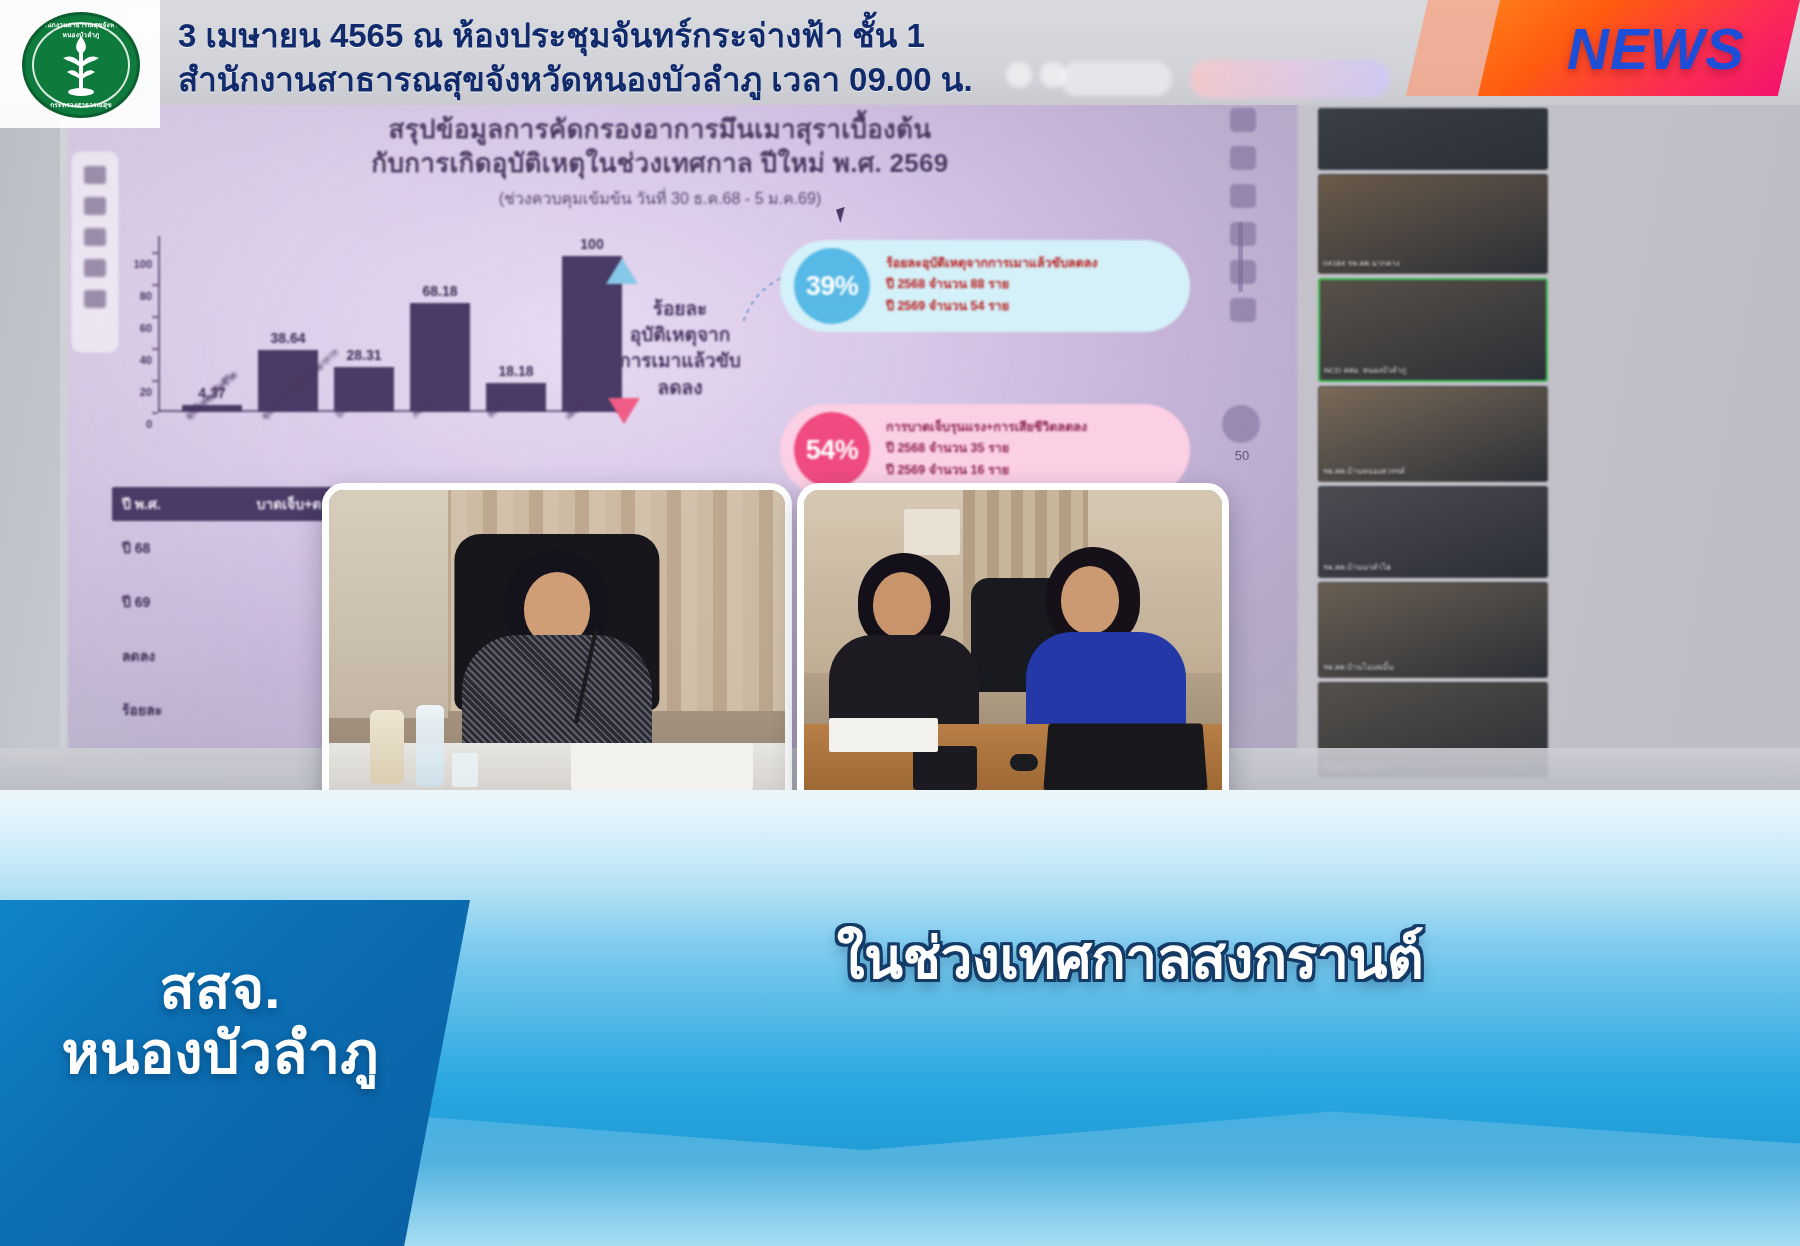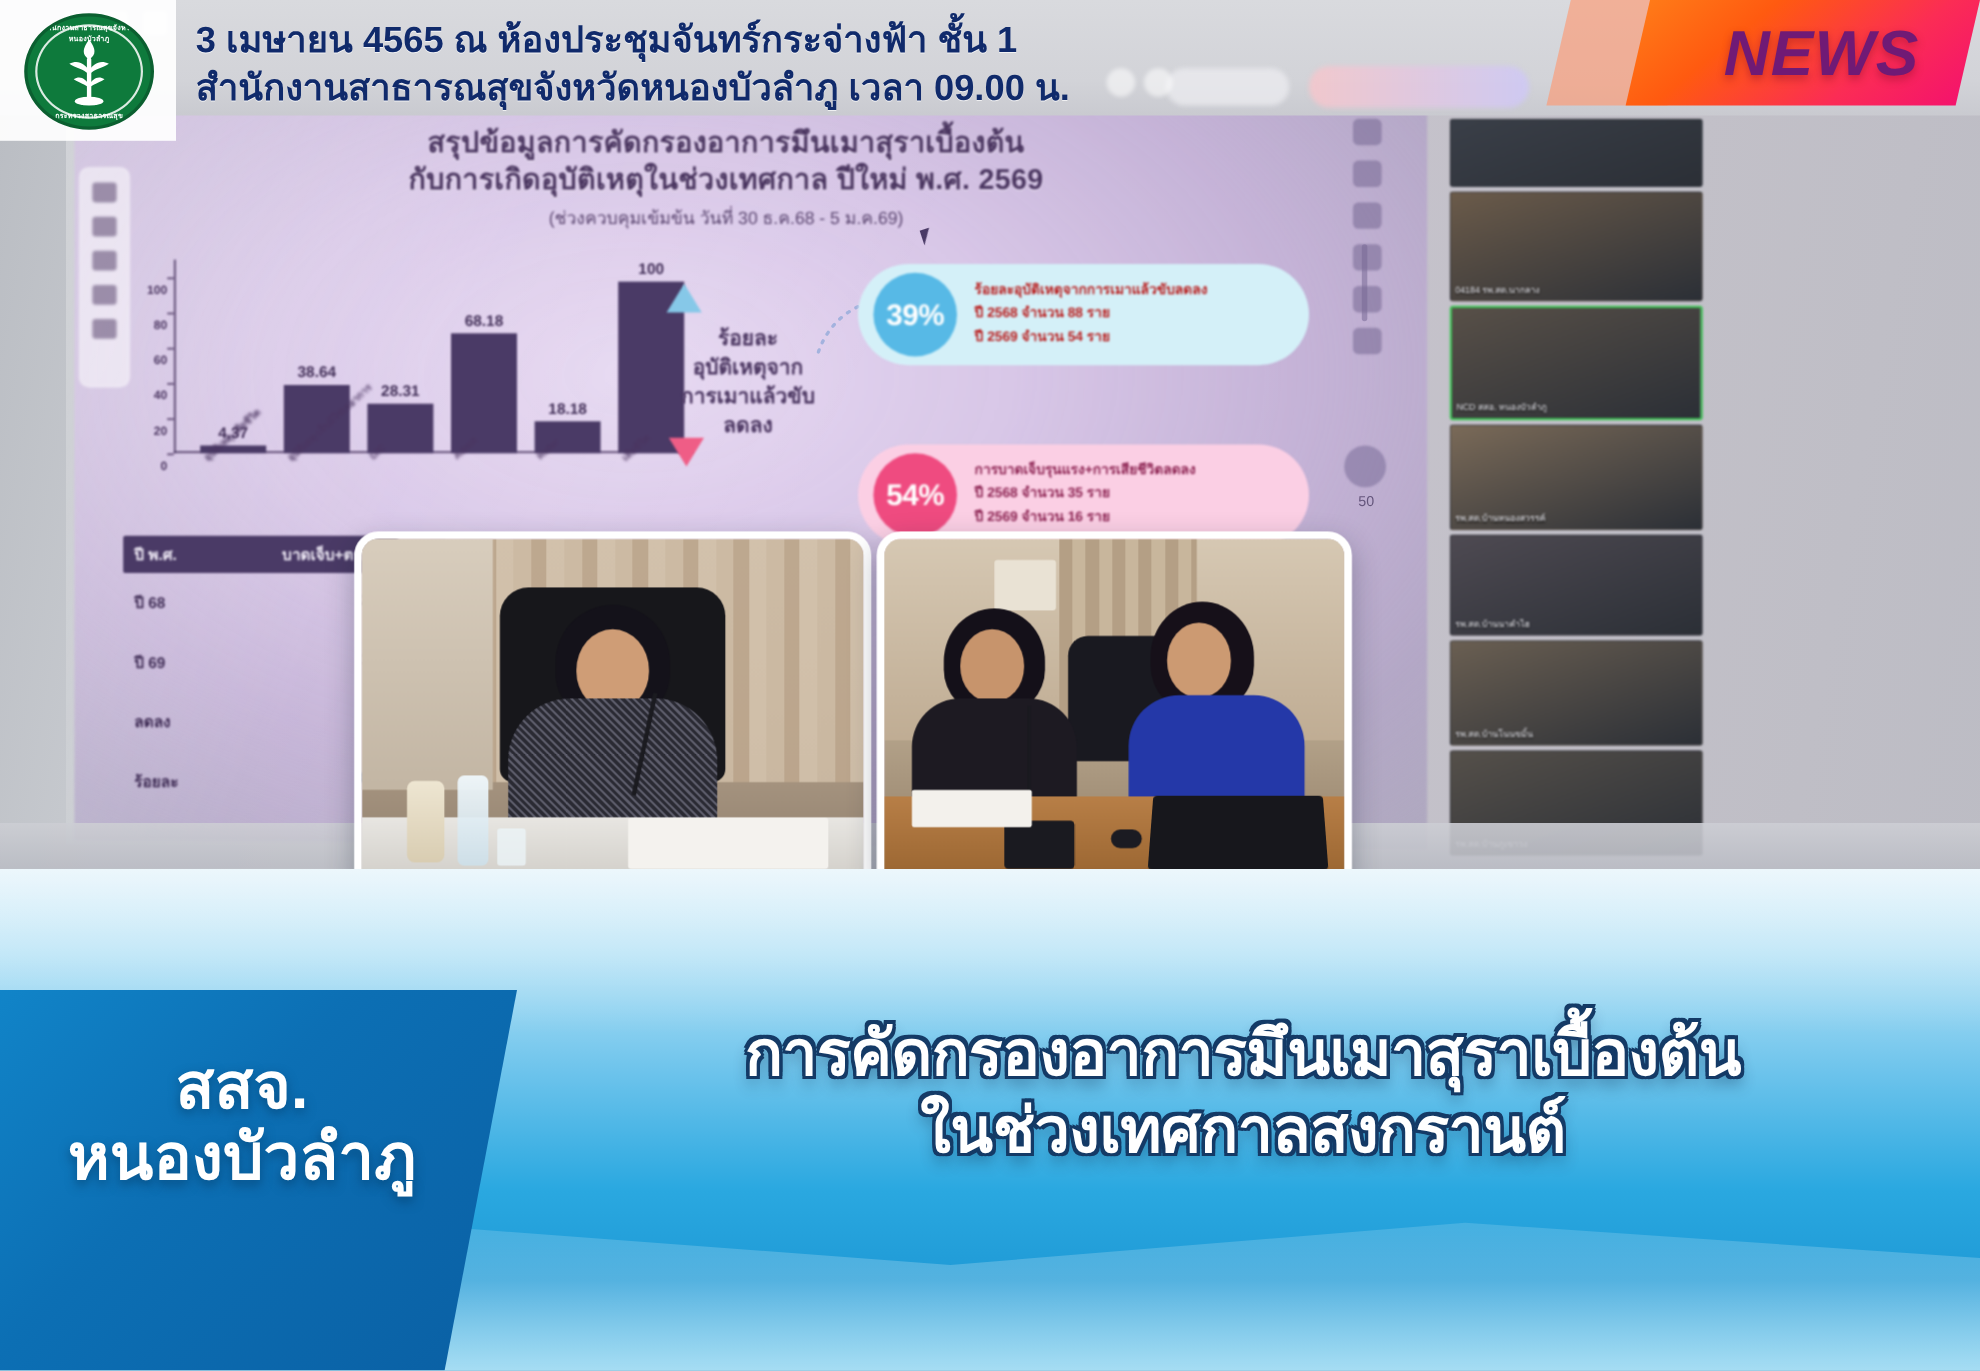--- a/index.html
+++ b/index.html
@@ -308,21 +308,21 @@
     background:linear-gradient(135deg,#ff7a18 0%,#ff5a10 30%,#fb2c55 70%,#f4136c 100%);
     transform:skewX(-13deg); transform-origin:top left;
   }
   .news-ghost {
     position:absolute; left:1428px; top:0; width:110px; height:96px;
     background:rgba(255,150,110,.62); transform:skewX(-13deg); transform-origin:top left;
   }
   .news-label {
     position:absolute; left:1536px; top:10px; width:240px; height:76px;
     display:flex; align-items:center; justify-content:center;
-    color:#701a75; font-size:58px; font-weight:800; font-style:italic; letter-spacing:1px;
+    color:#1d4ed8; font-size:58px; font-weight:800; font-style:italic; letter-spacing:1px;
     text-shadow:0 4px 8px rgba(140,10,40,.45);
   }
 </style>
 </head>
 <body>
 
 <div class="stage">
 
   <div class="bg-room"></div>
 
@@ -554,21 +554,20 @@
 
   <div class="banner"></div>
   <div class="banner-reflect"></div>
   <div class="banner-wave"></div>
   <div class="org-panel"></div>
   <div class="org-name">
     <div>สสจ.</div>
     <div>หนองบัวลำภู</div>
   </div>
   <div class="headline">
-    <div>การคัดกรองอาการมึนเมาสุราเบื้องต้น</div>
     <div>ในช่วงเทศกาลสงกรานต์</div>
   </div>
 
   <div class="topbar">
     <div class="logo-plate"></div>
     <div class="logo">
       <div class="logo-ring"></div>
       <div class="logo-txt-top">สำนักงานสาธารณสุขจังหวัดหนองบัวลำภู</div>
       <div class="logo-txt-bot">กระทรวงสาธารณสุข</div>
       <svg class="logo-caduceus" viewBox="0 0 56 66">

